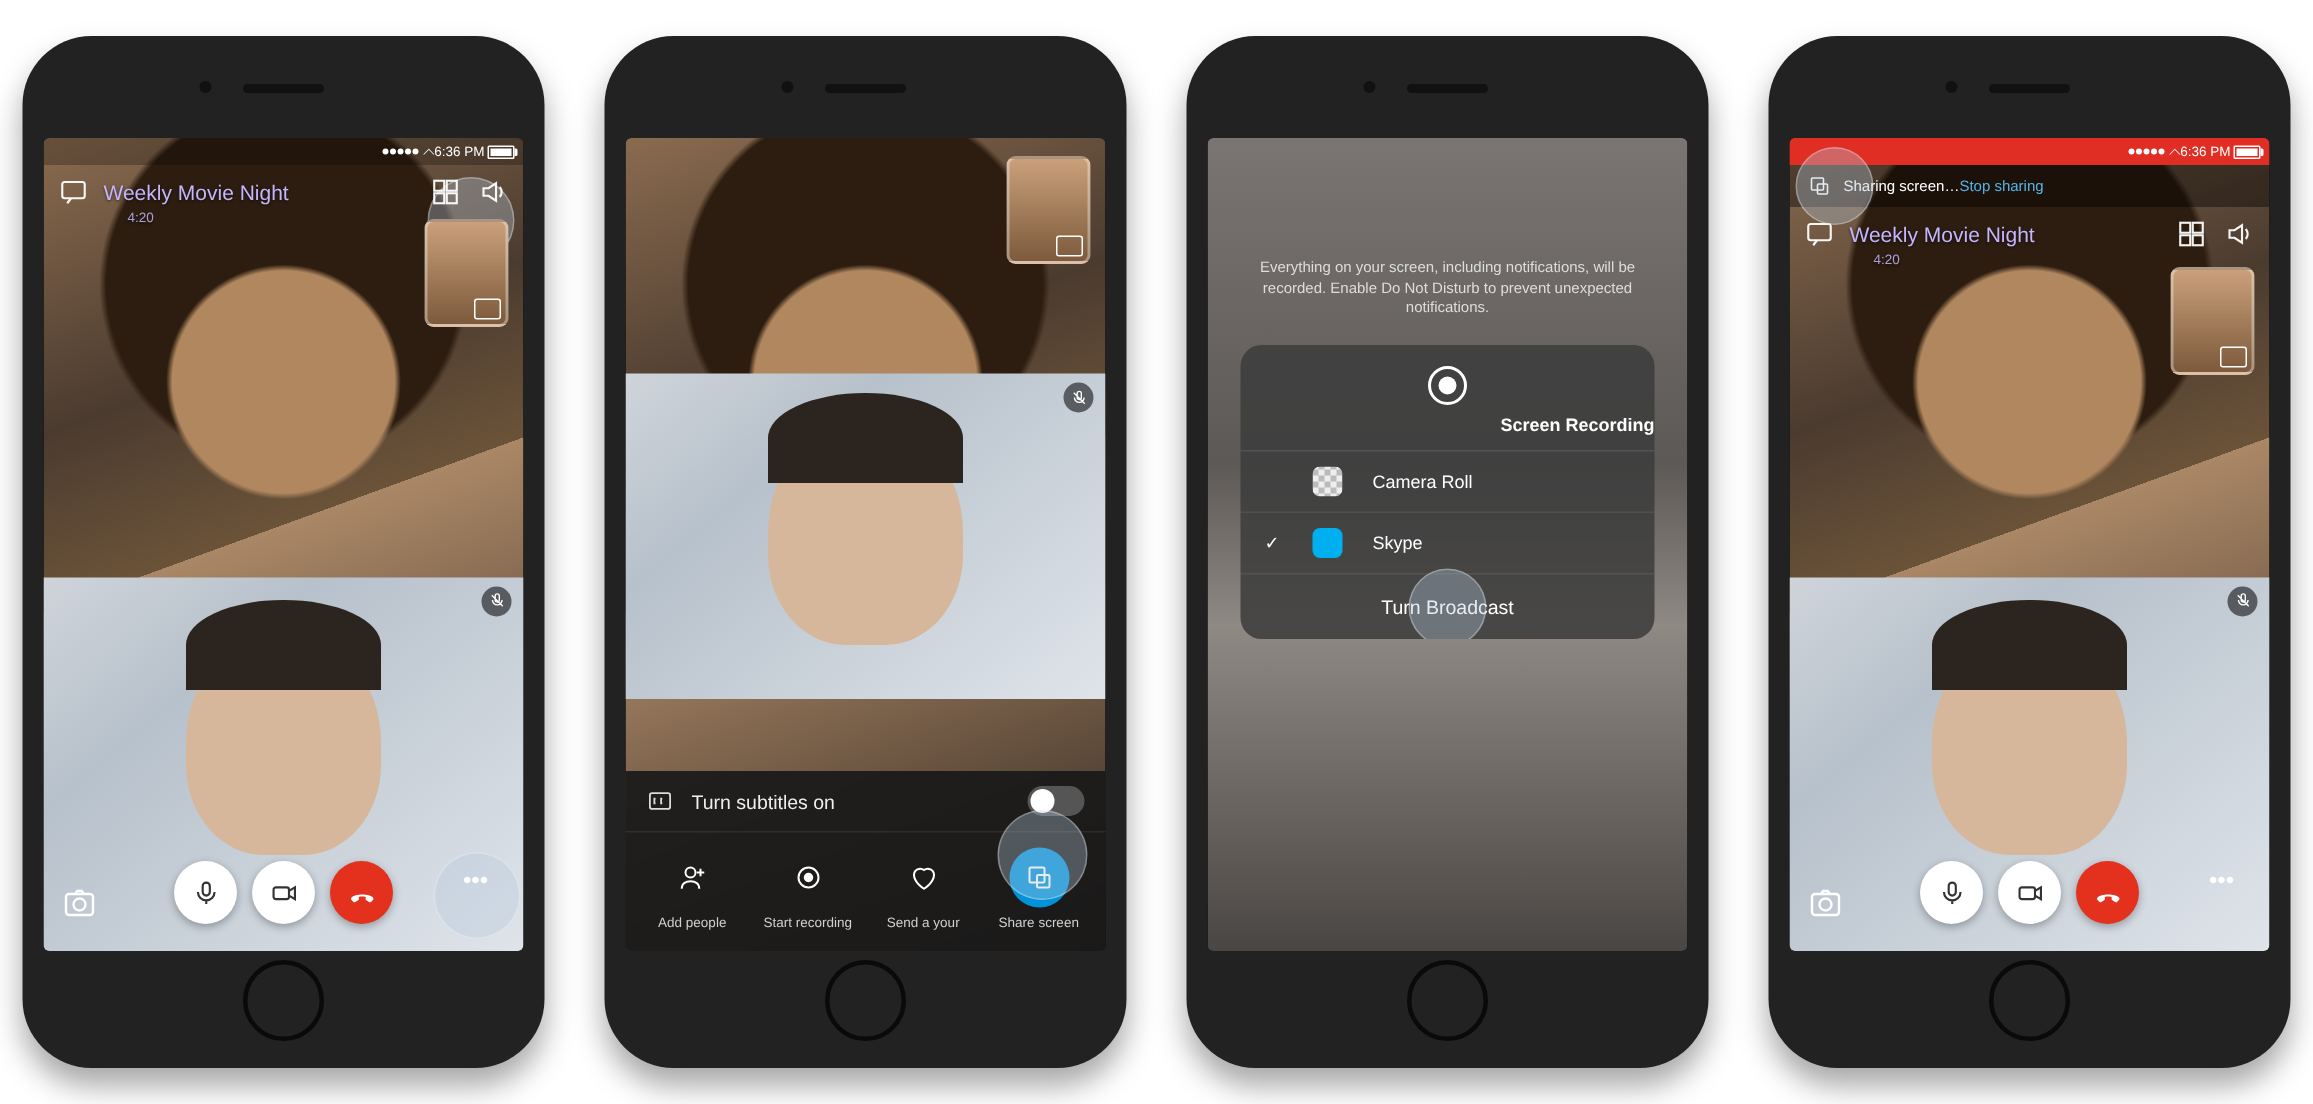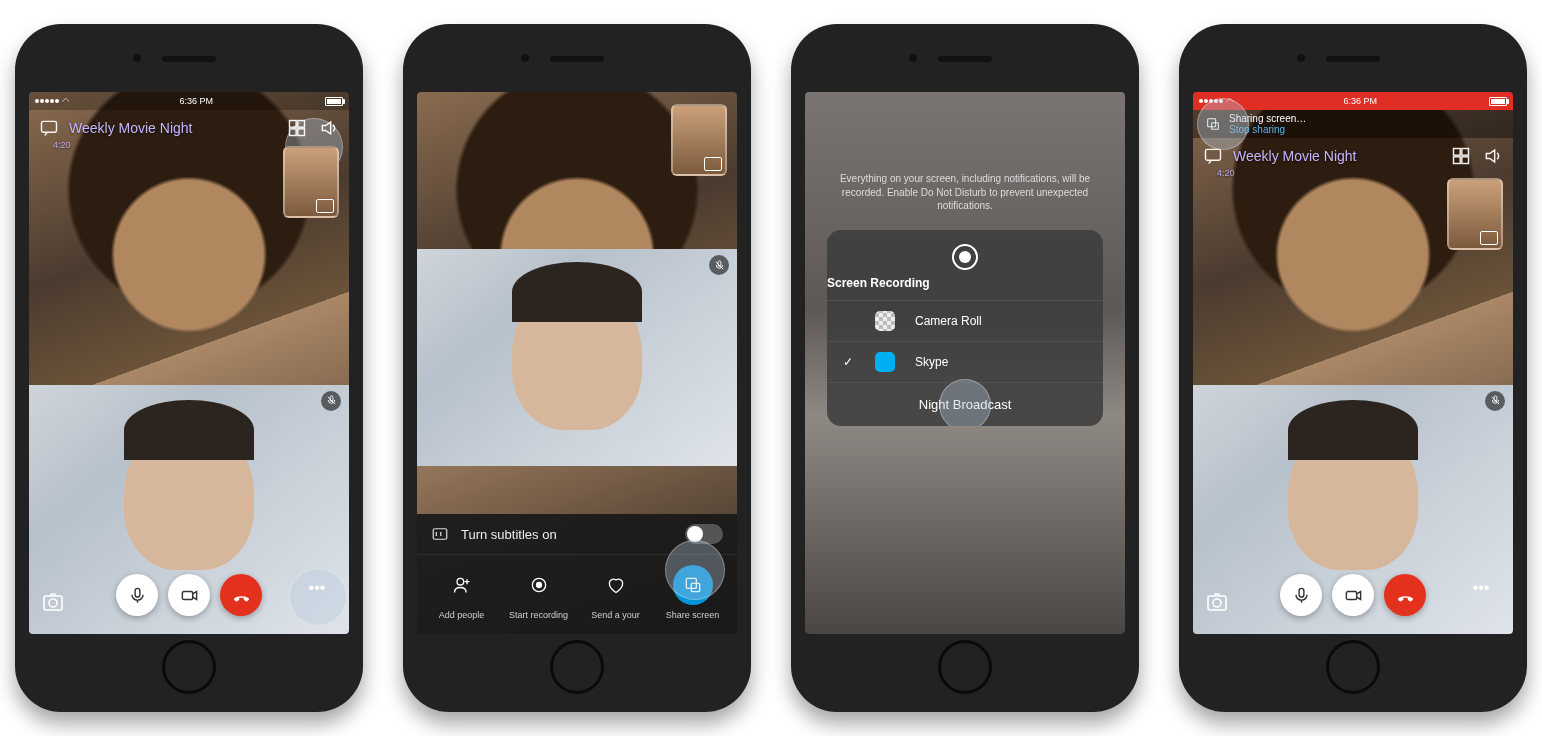--- a/index.html
+++ b/index.html
@@ -23,21 +23,21 @@
     padding:14px;position:relative;
   }
   .speaker{position:absolute;top:32px;left:50%;transform:translateX(-50%);width:54px;height:6px;border-radius:3px;background:#111;}
   .camera-dot{position:absolute;top:30px;left:calc(50% - 56px);width:8px;height:8px;border-radius:50%;background:#111;}
   .home{position:absolute;bottom:18px;left:50%;transform:translateX(-50%);width:48px;height:48px;border-radius:50%;background:#222;border:3px solid #0a0a0a;}
   .screen{
     position:absolute;top:68px;left:14px;right:14px;bottom:78px;border-radius:4px;overflow:hidden;background:#000;
   }
 
   
-  .status{height:18px;font-size:9px;color:#fff;display:flex;align-items:center;justify-content:space-between;padding:0 6px;background:rgba(0,0,0,.25);position:relative;z-index:5;}
+  .status{height:18px;font-size:9px;color:#fff;display:flex;align-items:center;justify-content:flex-end;padding:0 6px;background:rgba(0,0,0,.25);position:relative;z-index:5;}
   .status.red{background:#e02e24;}
   .status .signal{display:flex;gap:1px;align-items:center}
   .dot{width:4px;height:4px;border-radius:50%;background:#fff;}
   .wifi::before{content:"⌵";transform:rotate(180deg);display:inline-block;font-size:10px;}
   .status .side{display:flex;gap:3px;align-items:center}
   .battery{width:16px;height:7px;border:1px solid #fff;border-radius:1px;position:relative;margin-left:2px}
   .battery::after{content:"";position:absolute;right:-3px;top:1px;width:2px;height:5px;background:#fff;border-radius:0 1px 1px 0}
   .battery .fill{position:absolute;inset:1px;background:#fff}
 
   
@@ -46,21 +46,21 @@
   .remote-overlay{position:absolute;inset:0;background:radial-gradient(circle at 50% 30%, #b0875f 0 18%, transparent 19%),radial-gradient(circle at 50% 18%,#2d1d10 0 25%,transparent 26%);}
   .local{position:absolute;left:0;right:0;bottom:0;height:46%;background:linear-gradient(140deg,#cfd4da,#b7c1cb 30%,#dfe4ea);overflow:hidden}
   .local .head{position:absolute;left:50%;top:14%;transform:translateX(-50%);width:130px;height:150px;border-radius:50% 50% 40% 40%;background:#d7b79b;}
   .local .hair{position:absolute;left:50%;top:6%;transform:translateX(-50%);width:130px;height:60px;border-radius:50% 50% 0 0;background:#2b241f;}
   .mute-chip{position:absolute;top:6px;right:8px;width:20px;height:20px;border-radius:50%;background:rgba(0,0,0,.55);display:flex;align-items:center;justify-content:center;}
   .mute-chip svg{width:11px;height:11px;fill:#fff}
 
   .header{position:absolute;top:18px;left:0;right:0;padding:8px 10px;display:flex;align-items:center;gap:10px;color:#c4b5fd;z-index:4}
   .header .chat-ic{width:20px;height:20px;opacity:.95;display:flex;align-items:center;justify-content:center}
   .header .ttl{font-size:14px;font-weight:500; text-shadow:0 1px 2px rgba(0,0,0,.6)}
-  .header .sub{position:absolute;top:30px;left:24px;font-size:9px;opacity:.85;text-shadow:0 1px 2px rgba(0,0,0,.7)}
+  .header .sub{position:absolute;top:30px;left:56px;font-size:9px;opacity:.85;text-shadow:0 1px 2px rgba(0,0,0,.7)}
   .header .right{margin-left:auto;display:flex;gap:12px}
   .hicon{width:20px;height:20px;display:flex;align-items:center;justify-content:center;opacity:.95}
 
   .pip{position:absolute;top:54px;right:10px;width:52px;height:68px;border-radius:6px;background:linear-gradient(#caa07a,#7c5a3c);border:2px solid rgba(255,255,255,.35);overflow:hidden}
   .pip .pip-ic{position:absolute;bottom:3px;right:3px;width:16px;height:12px;border:1px solid #fff;border-radius:2px}
 
   .call-controls{position:absolute;bottom:18px;left:0;right:0;display:flex;gap:10px;justify-content:center;z-index:4}
   .cbtn{width:42px;height:42px;border-radius:50%;display:flex;align-items:center;justify-content:center;box-shadow:0 2px 6px rgba(0,0,0,.3)}
   .cbtn.white{background:#fff;color:#333}
   .cbtn.red{background:var(--red);color:#fff}
@@ -81,32 +81,32 @@
   .actions{display:flex;justify-content:space-around;padding:10px 6px 14px}
   .act{display:flex;flex-direction:column;align-items:center;gap:5px;color:#cfcfcf;font-size:9px;width:60px}
   .act .ic{width:40px;height:40px;border-radius:50%;display:flex;align-items:center;justify-content:center;background:transparent}
   .act.hl .ic{background:var(--accent);color:#fff}
   .act svg{width:20px;height:20px;stroke:#fff;fill:none;stroke-width:1.6}
 
   
   .blurbg{position:absolute;inset:0;background:linear-gradient(#7a7572,#5d5956 40%,#8f8984 60%,#4a4643);filter:blur(0.3px)}
   .ios-hint{position:absolute;top:80px;left:20px;right:20px;color:#ddd;font-size:10px;text-align:center;line-height:1.35}
   .ios-card{position:absolute;top:138px;left:22px;right:22px;background:rgba(60,60,60,.85);border-radius:14px;overflow:hidden;color:#fff}
-  .ios-head{padding:14px 0 10px;text-align:left;border-bottom:1px solid rgba(255,255,255,.1)}
+  .ios-head{padding:14px 0 10px;text-align:right;border-bottom:1px solid rgba(255,255,255,.1)}
   .rec-ic{width:22px;height:22px;border:2px solid #fff;border-radius:50%;margin:0 auto 6px;position:relative}
   .rec-ic::after{content:"";position:absolute;inset:5px;border-radius:50%;background:#fff}
   .ios-head .t{font-size:12px;font-weight:600}
   .ios-row{display:flex;align-items:center;gap:20px;padding:10px 14px;border-bottom:1px solid rgba(255,255,255,.08);font-size:12px}
   .appic{width:20px;height:20px;border-radius:5px}
   .check{width:14px;text-align:center;font-size:12px;color:#fff}
   .ios-foot{padding:14px 0;text-align:center;font-size:13px;position:relative}
 
   
   .share-banner{position:absolute;top:18px;left:0;right:0;height:28px;display:flex;align-items:center;gap:8px;padding:0 12px;color:#e8e8e8;font-size:9.5px;background:rgba(0,0,0,.4);z-index:5}
-  .share-banner .st{display:flex;flex-direction:column;line-height:1.1}
+  .share-banner .st{display:flex;flex-direction:row;line-height:1.1}
   .share-banner .st .s1{font-size:10px;color:#fff}
   .share-banner .st .s2{font-size:10px;color:#58b2e6}
 
   svg{display:block}
 </style>
 </head>
 <body>
 
 <div class="row">
 
@@ -301,21 +301,21 @@
         <span class="check"></span>
         <span class="appic" style="background:repeating-conic-gradient(#bbb 0 25%,#eee 0 50%) 0/8px 8px"></span>
         <span>Camera Roll</span>
       </div>
       <div class="ios-row">
         <span class="check">✓</span>
         <span class="appic" style="background:#00aff0"></span>
         <span>Skype</span>
       </div>
       <div class="ios-foot">
-        <span>Night Broadcast</span>
+        <span>Turn Broadcast</span>
         <div class="tap-ring" style="left:50%;top:50%;transform:translate(-50%,-50%);width:50px;height:50px"></div>
       </div>
     </div>
   </div>
 </div>
 
 <div class="phone">
   <div class="camera-dot"></div>
       <div class="speaker"></div>
       <div class="home"></div>

